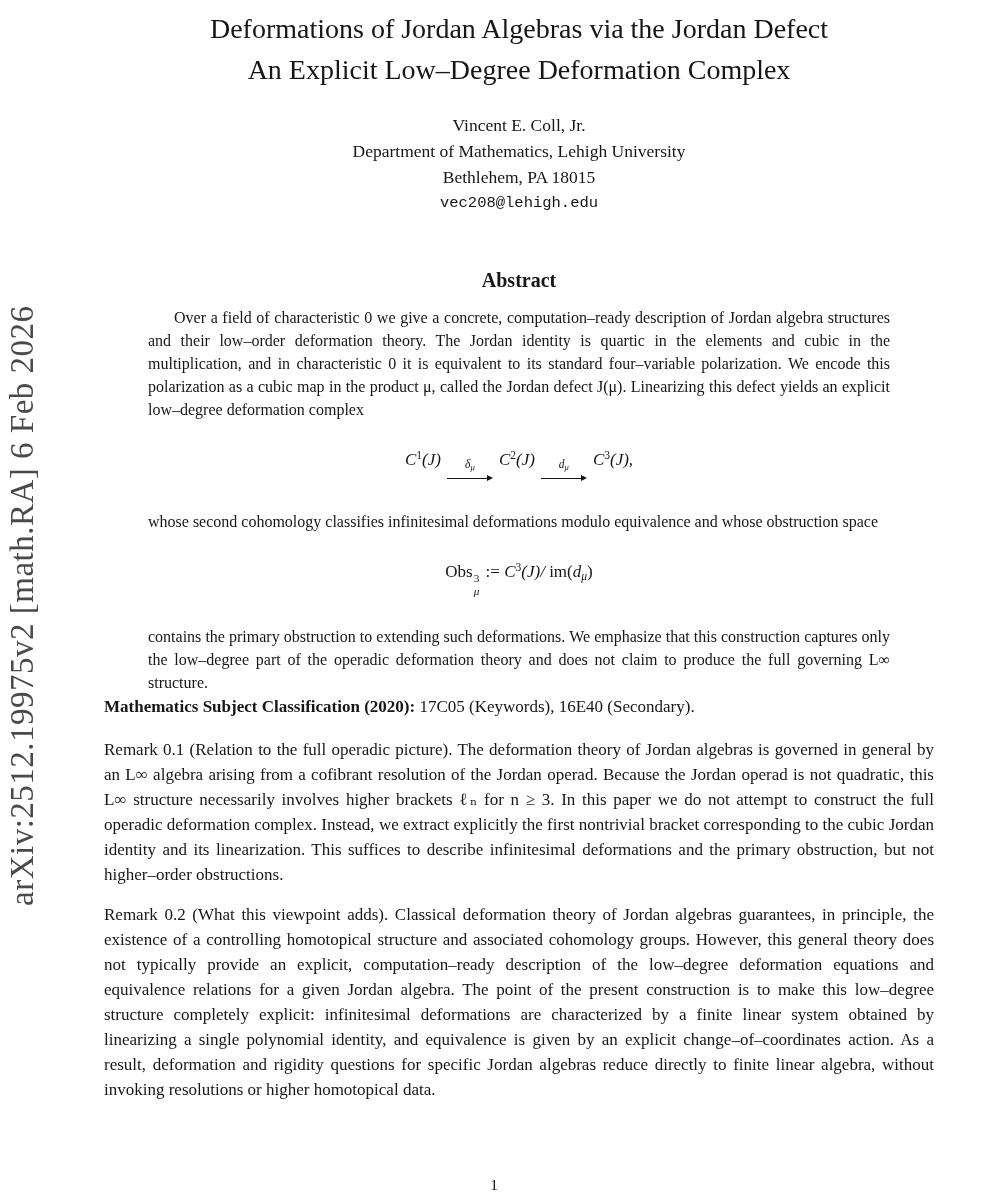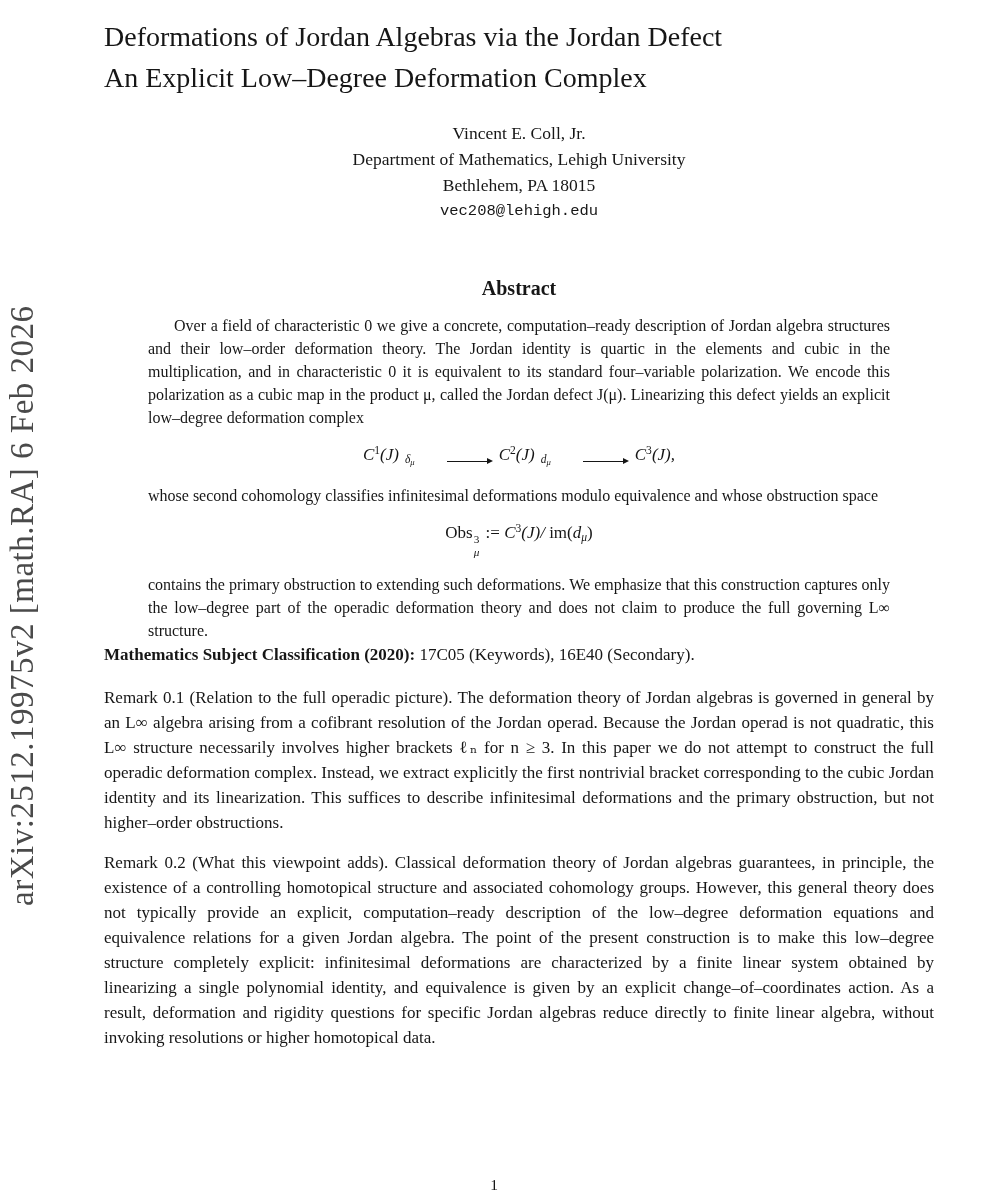--- a/index.html
+++ b/index.html
@@ -13,42 +13,42 @@
     font-family: "Liberation Serif", "DejaVu Serif", "DejaVu Sans", serif;
     color: #161616;
     overflow: hidden;
   }
   .content {
     position: absolute;
     left: 104px;
     top: 0;
     width: 830px;
   }
-  .title { font-weight: 400; font-size: 28px; line-height: 41px; margin-top: 16px; }
+  .title { text-align: center; font-weight: 400; font-size: 28px; line-height: 41px; margin-top: 8px; }
   .title-line { display: block; }
   .author-block { text-align: center; font-size: 17.5px; line-height: 26px; margin-top: 22px; }
   .author-line { display: block; }
   .author-email { font-family: "Liberation Mono", "DejaVu Sans Mono", monospace; font-size: 15.5px; }
   .abstract { margin: 52px auto 0 auto; width: 742px; }
   .abstract-heading { text-align: center; font-weight: bold; font-size: 20px; line-height: 24px; margin-bottom: 14px; }
   .abstract p { font-size: 16px; line-height: 23px; text-align: justify; }
   .indent-first { text-indent: 26px; }
   .it { }
   .bold { font-weight: bold; }
 
-  .equation { text-align: center; font-size: 17px; margin: 15px 0; white-space: nowrap; }
+  .equation { text-align: center; font-size: 17px; margin: 28px 0; white-space: nowrap; }
   .mi { font-style: italic; }
   .mrm { font-style: normal; }
   .msup { font-size: 68%; vertical-align: 6px; font-style: normal; }
   .msub { font-size: 68%; vertical-align: -3px; }
   .supsub {
     display: inline-flex; flex-direction: column; align-items: flex-start;
     font-size: 66%; line-height: 1.12; vertical-align: -5px; margin: 0 2px 0 1px;
   }
-  .xarr { display: inline-flex; flex-direction: row; align-items: center; margin: 0 6px; vertical-align: -3px; gap: 32px; }
+  .xarr { display: inline-flex; flex-direction: column; align-items: center; margin: 0 6px; vertical-align: -3px; }
   .xarr-label { font-size: 11.5px; line-height: 11px; margin-bottom: 1px; }
   .xarr-label .msub { font-size: 75%; vertical-align: -2px; }
   .arrow-shaft { position: relative; width: 46px; height: 8px; }
   .arrow-shaft::before { content: ""; position: absolute; left: 0; right: 3px; top: 3.5px; height: 1px; background: currentColor; }
   .arrow-shaft::after {
     content: ""; position: absolute; right: 0; top: 0.5px; width: 0; height: 0;
     border-style: solid; border-width: 3.5px 0 3.5px 6.5px;
     border-color: transparent transparent transparent currentColor;
   }
 

